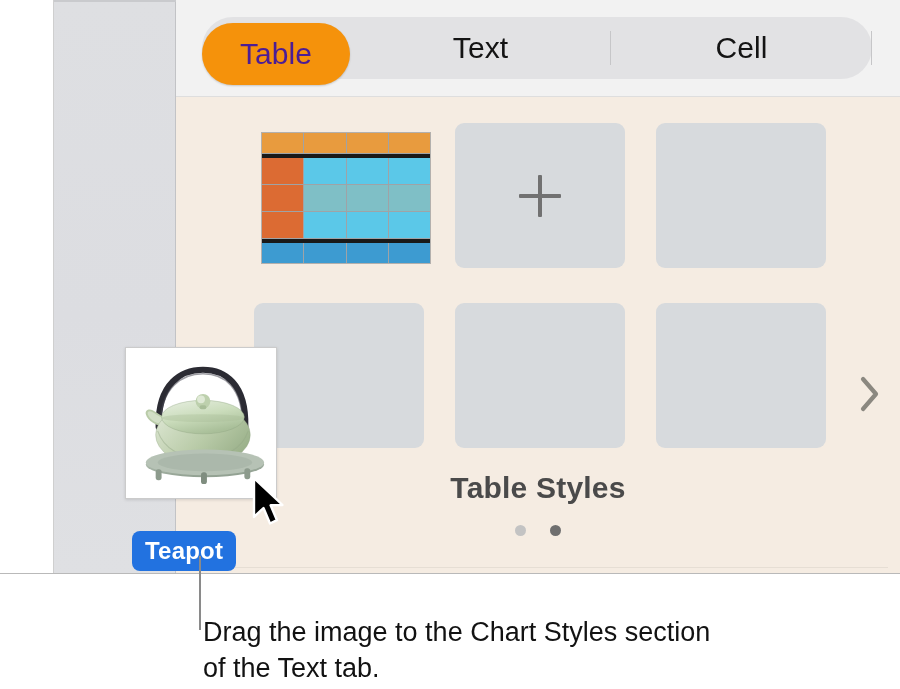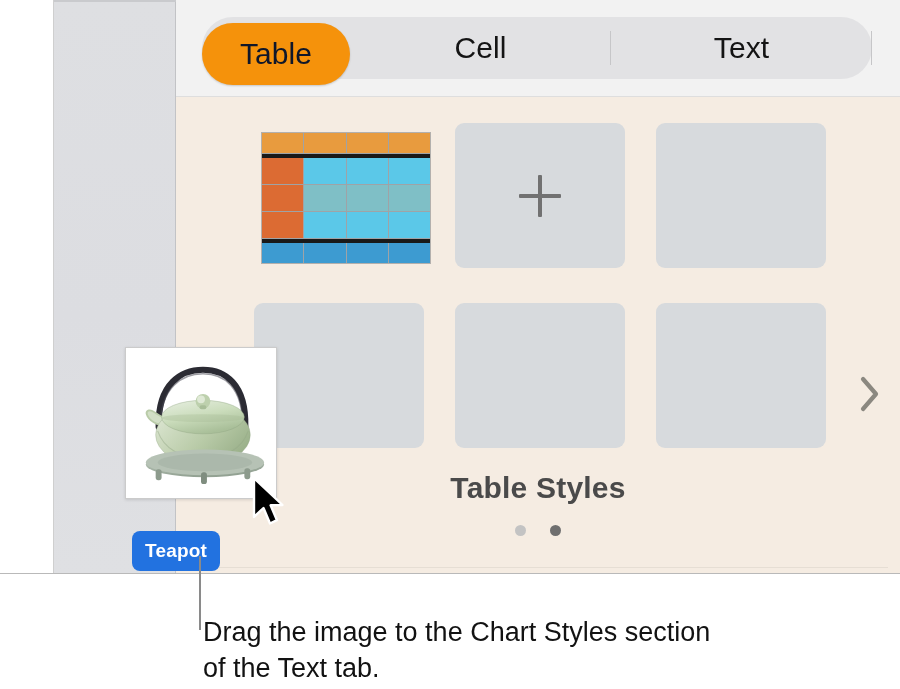--- a/index.html
+++ b/index.html
@@ -51,21 +51,21 @@
   }
   .tab {
     flex: 1 1 0; height: 62px;
     display: flex; align-items: center; justify-content: center;
     font-size: 30px; color: #141414; letter-spacing: .1px;
     position: relative;
     cursor: default;
   }
   .tab.active {
     background: #f5920b;
-    color: #0f172a;
+    color: #4c1d95;
     border-radius: 31px;
     flex: 0 0 148px;
     box-shadow: 0 1px 2px rgba(0,0,0,.18);
     margin-top: 12px;
   }
   .tab-divider {
     position: absolute; width: 1px; height: 34px;
     background: #c6c6c8; top: 14px;
   }
 
@@ -156,21 +156,21 @@
     position: relative; width: 100%; height: 100%;
     background: #ffffff; overflow: hidden;
   }
   .teapot { position: absolute; left: 0; top: 0; width: 100%; height: 100%; }
 
   .badge {
     position: absolute; left: 132px; top: 531px;
     height: 40px; padding: 0 13px;
     background: #2272e0; border-radius: 8px;
     display: flex; align-items: center;
-    font-size: 19px; font-weight: bold; color: #ffffff;
+    font-size: 24px; font-weight: bold; color: #ffffff;
     letter-spacing: .2px;
   }
 
   .cursor { position: absolute; left: 252px; top: 477px; width: 34px; height: 50px; }
 
   
   .callout-line {
     position: absolute; left: 199px; top: 574px; width: 2px; height: 56px;
     background: #8a8a8a;
   }
@@ -197,26 +197,26 @@
     <div class="panel">
 
       <div class="panel-topbar">
         <div class="tabgroup">
 
           <div class="tab active">
             <span>Table</span>
           </div>
 
           <div class="tab">
+            <span>Text</span>
+            <span class="tab-divider" style="right:0;"></span>
+          </div>
+
+          <div class="tab">
             <span>Cell</span>
-            <span class="tab-divider" style="right:0;"></span>
-          </div>
-
-          <div class="tab">
-            <span>Text</span>
             <span class="tab-divider" style="right:0;"></span>
           </div>
 
 
         </div>
       </div>
 
       <div class="grid-wrap">
 
         <div class="chevron chev-left">

